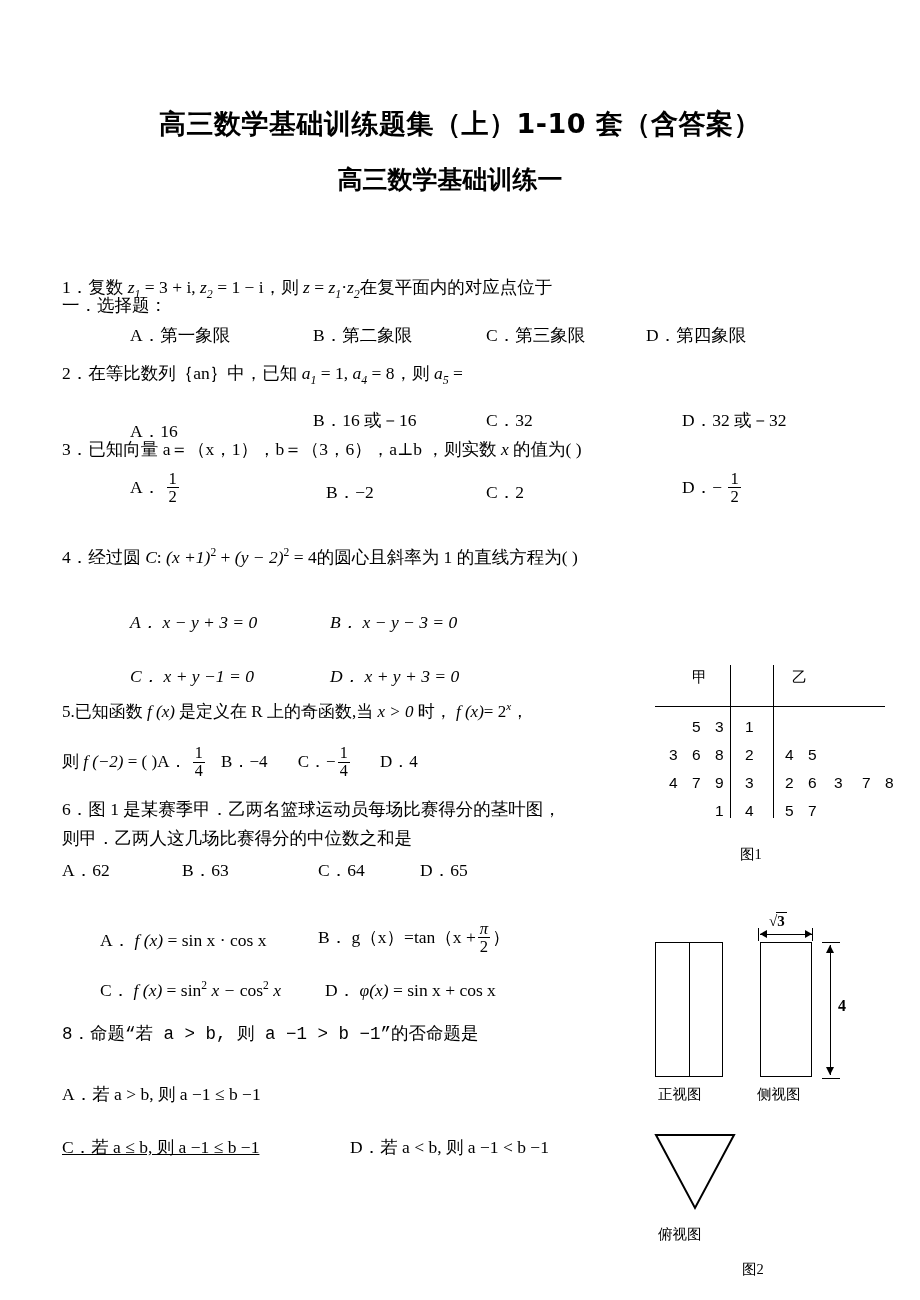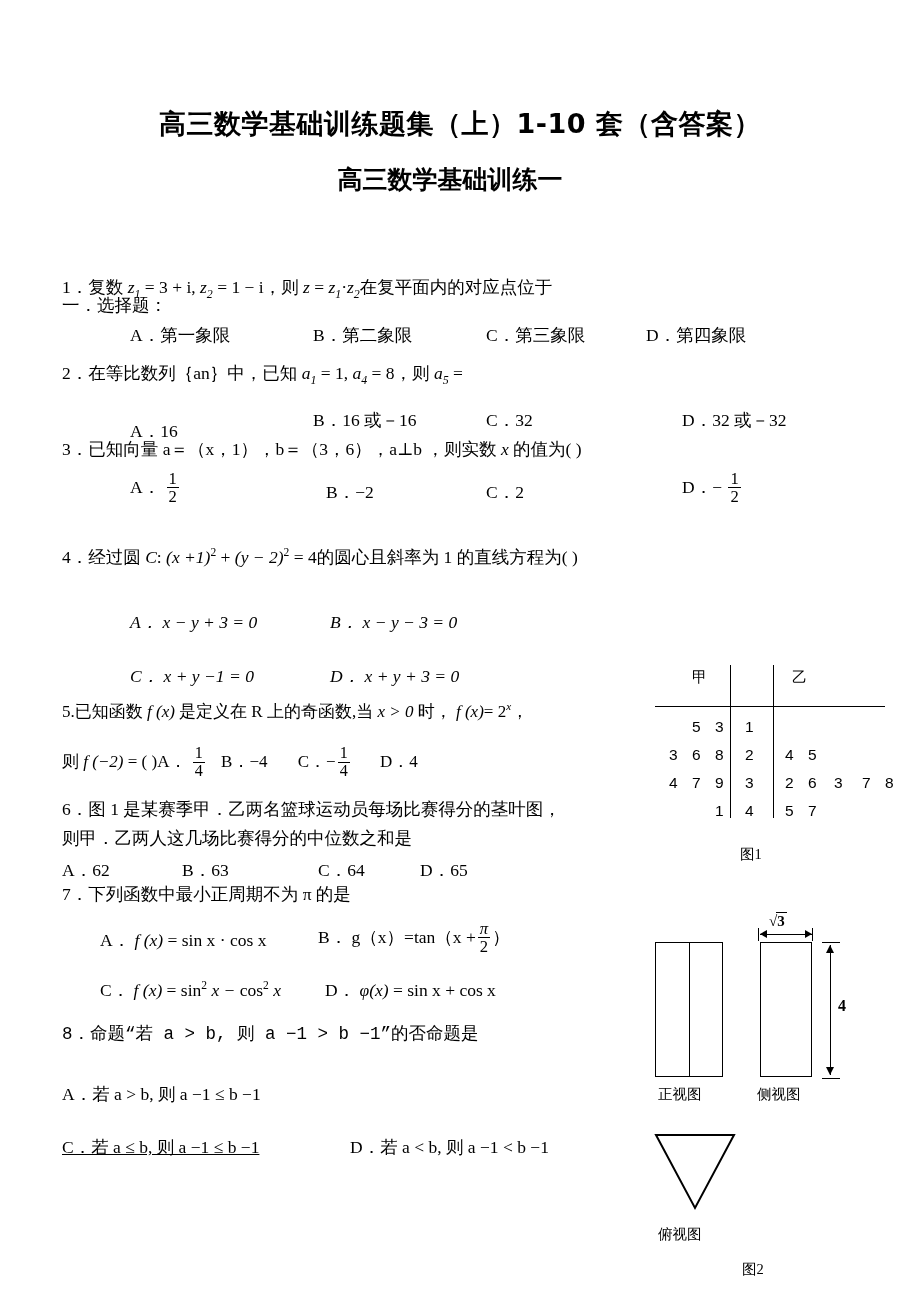--- a/index.html
+++ b/index.html
@@ -217,21 +217,20 @@
     <span style="margin-left:24px;">D．4</span>
   </div>
 
   <div class="t" style="left:62px; top:800px;">6．图 1 是某赛季甲．乙两名篮球运动员每场比赛得分的茎叶图，</div>
   <div class="t" style="left:62px; top:829px;">则甲．乙两人这几场比赛得分的中位数之和是</div>
   <div class="opt" style="left:62px; top:858px;">A．62</div>
   <div class="opt" style="left:182px; top:858px;">B．63</div>
   <div class="opt" style="left:318px; top:858px;">C．64</div>
   <div class="opt" style="left:420px; top:858px;">D．65</div>
 
-  <div class="t" style="left:62px; top:885px;">7．下列函数中最小正周期不为 π 的是</div>
   <div class="opt" style="left:100px; top:928px;">
     <span>A．</span>
     <span class="it">f (x)</span>
     <span>= sin x · cos x</span>
   </div>
   <div class="opt" style="left:318px; top:920px;">
     <span>B．</span>
     <span>g（x）=tan（x +</span><span class="frac">
       <span class="num it">π</span>
       <span class="den">2</span>

